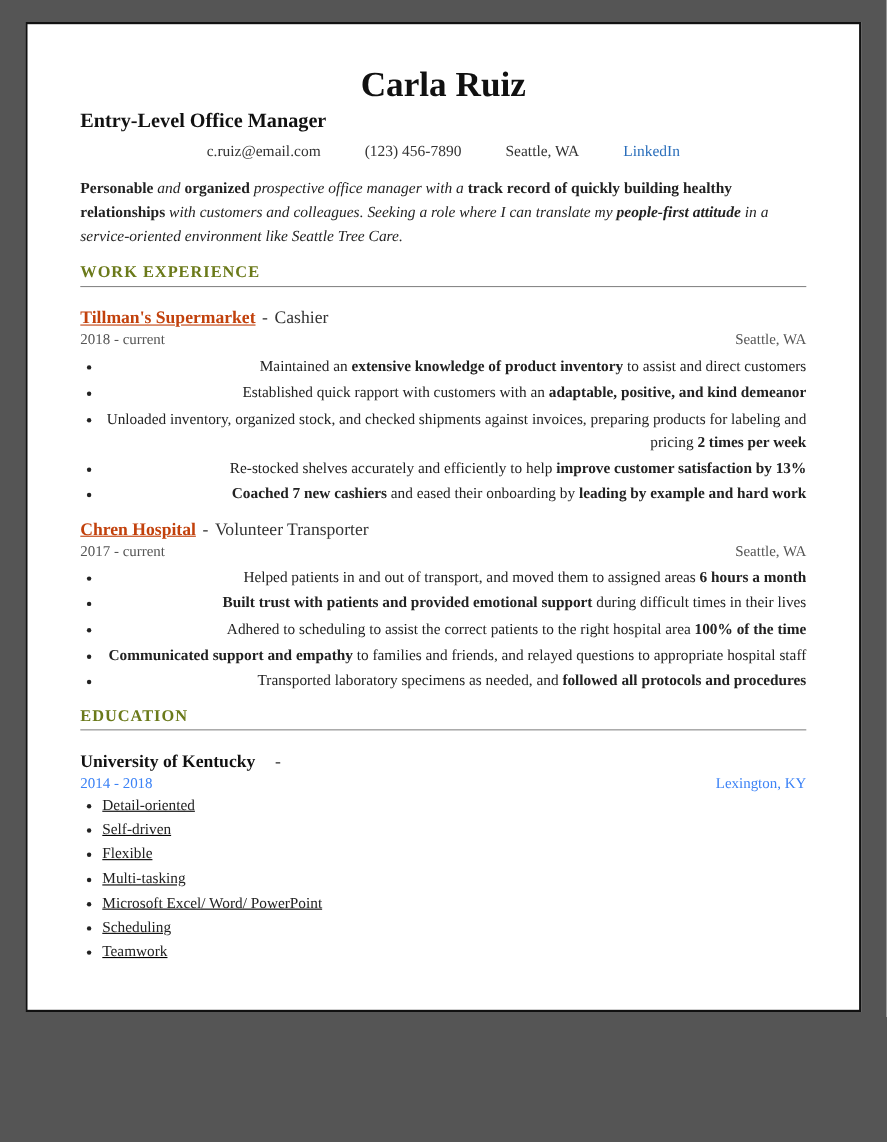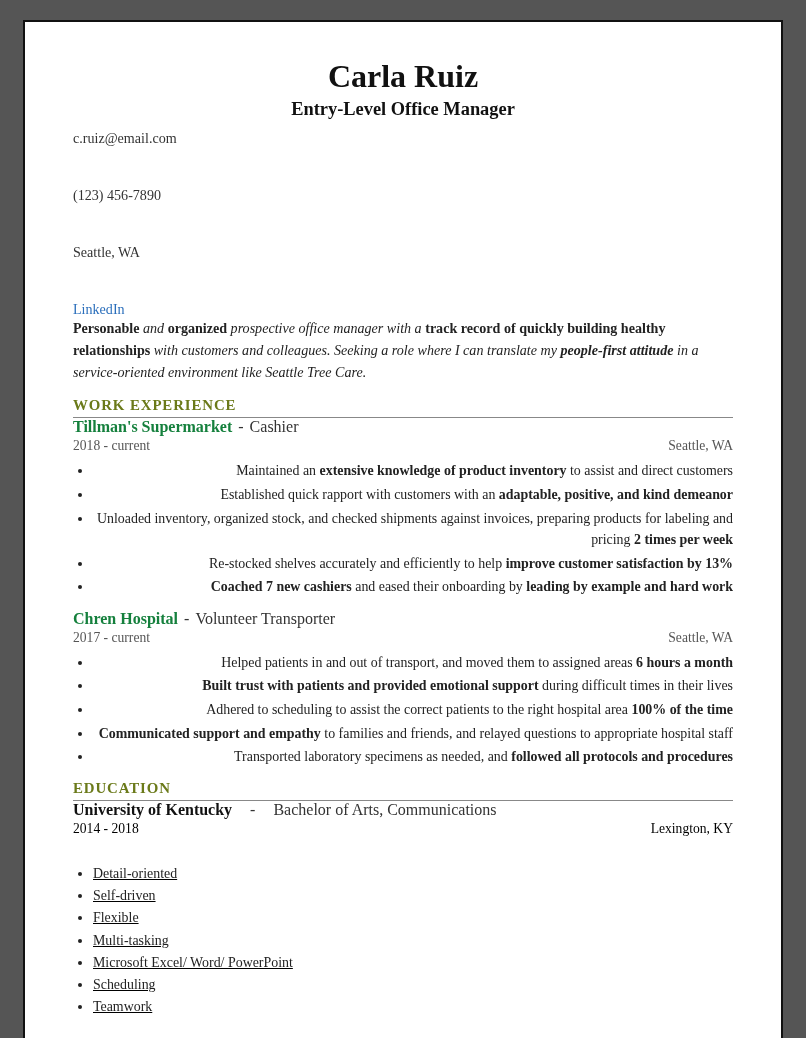--- a/index.html
+++ b/index.html
@@ -18,33 +18,33 @@
       border: 2px solid #111;
     }
     .header-name {
       text-align: center;
       font-size: 2em;
       font-weight: bold;
       color: #111;
       margin-bottom: 4px;
     }
     .header-title {
-      text-align: center;
+      text-align: left;
       font-size: 1.15em;
       font-weight: bold;
       color: #111;
       margin-bottom: 10px;
     }
     .contact-row {
       display: flex;
       justify-content: center;
       gap: 40px;
       font-size: 0.88em;
       color: #333;
-      flex-direction: column;
+      margin-bottom: 14px;
     }
     .contact-row a {
       color: #2a6ebb;
       text-decoration: none;
     }
     .summary {
       font-size: 0.88em;
       color: #222;
       line-height: 1.55;
       margin-bottom: 14px;
@@ -58,33 +58,34 @@
       font-style: italic;
     }
     .section-header {
       color: #6b7a1a;
       font-size: 0.93em;
       font-weight: bold;
       letter-spacing: 0.06em;
       text-transform: uppercase;
       border-bottom: 1.5px solid #888;
       padding-bottom: 3px;
-      margin-bottom: 0;
+      margin-bottom: 20px;
       margin-top: 6px;
     }
     .job-title-line {
       display: flex;
       align-items: baseline;
       gap: 0;
       margin-bottom: 2px;
     }
     .job-employer {
       font-weight: bold;
       font-size: 1em;
-      color: #15803d;
+      color: #c2410c;
+      text-decoration: underline;
     }
     .job-role {
       font-size: 1em;
       color: #333;
       font-weight: normal;
     }
     .job-meta {
       display: flex;
       justify-content: space-between;
       font-size: 0.85em;
@@ -118,22 +119,22 @@
       color: #111;
     }
     .edu-degree {
       font-size: 1em;
       color: #333;
     }
     .edu-meta {
       display: flex;
       justify-content: space-between;
       font-size: 0.85em;
-      color: #000000;
-      margin-bottom: 26px;
+      color: #3b82f6;
+      margin-bottom: 2px;
       gap: 36px;
     }
     .skills-list {
       margin-left: 20px;
       text-decoration: underline;
     }
     .skills-list li {
       font-size: 0.87em;
       color: #222;
       line-height: 1.6;
@@ -196,21 +197,20 @@
     <li>Adhered to scheduling to assist the correct patients to the right hospital area <b>100% of the time</b></li>
     <li><b>Communicated support and empathy</b> to families and friends, and relayed questions to appropriate hospital staff</li>
     <li>Transported laboratory specimens as needed, and <b>followed all protocols and procedures</b></li>
   </ul>
 
   <div class="section-header">EDUCATION</div>
 
   <div class="edu-title-line">
     <span class="edu-school">University of Kentucky</span>
     <span class="separator-dash"> - </span>
-    <span class="edu-degree">Bachelor of Arts, Communications</span>
   </div>
   <div class="edu-meta">
     <span>2014 - 2018</span>
     <span>Lexington, KY</span>
   </div>
 
   <ul class="skills-list">
     <li>Detail-oriented</li>
     <li>Self-driven</li>
     <li>Flexible</li>

